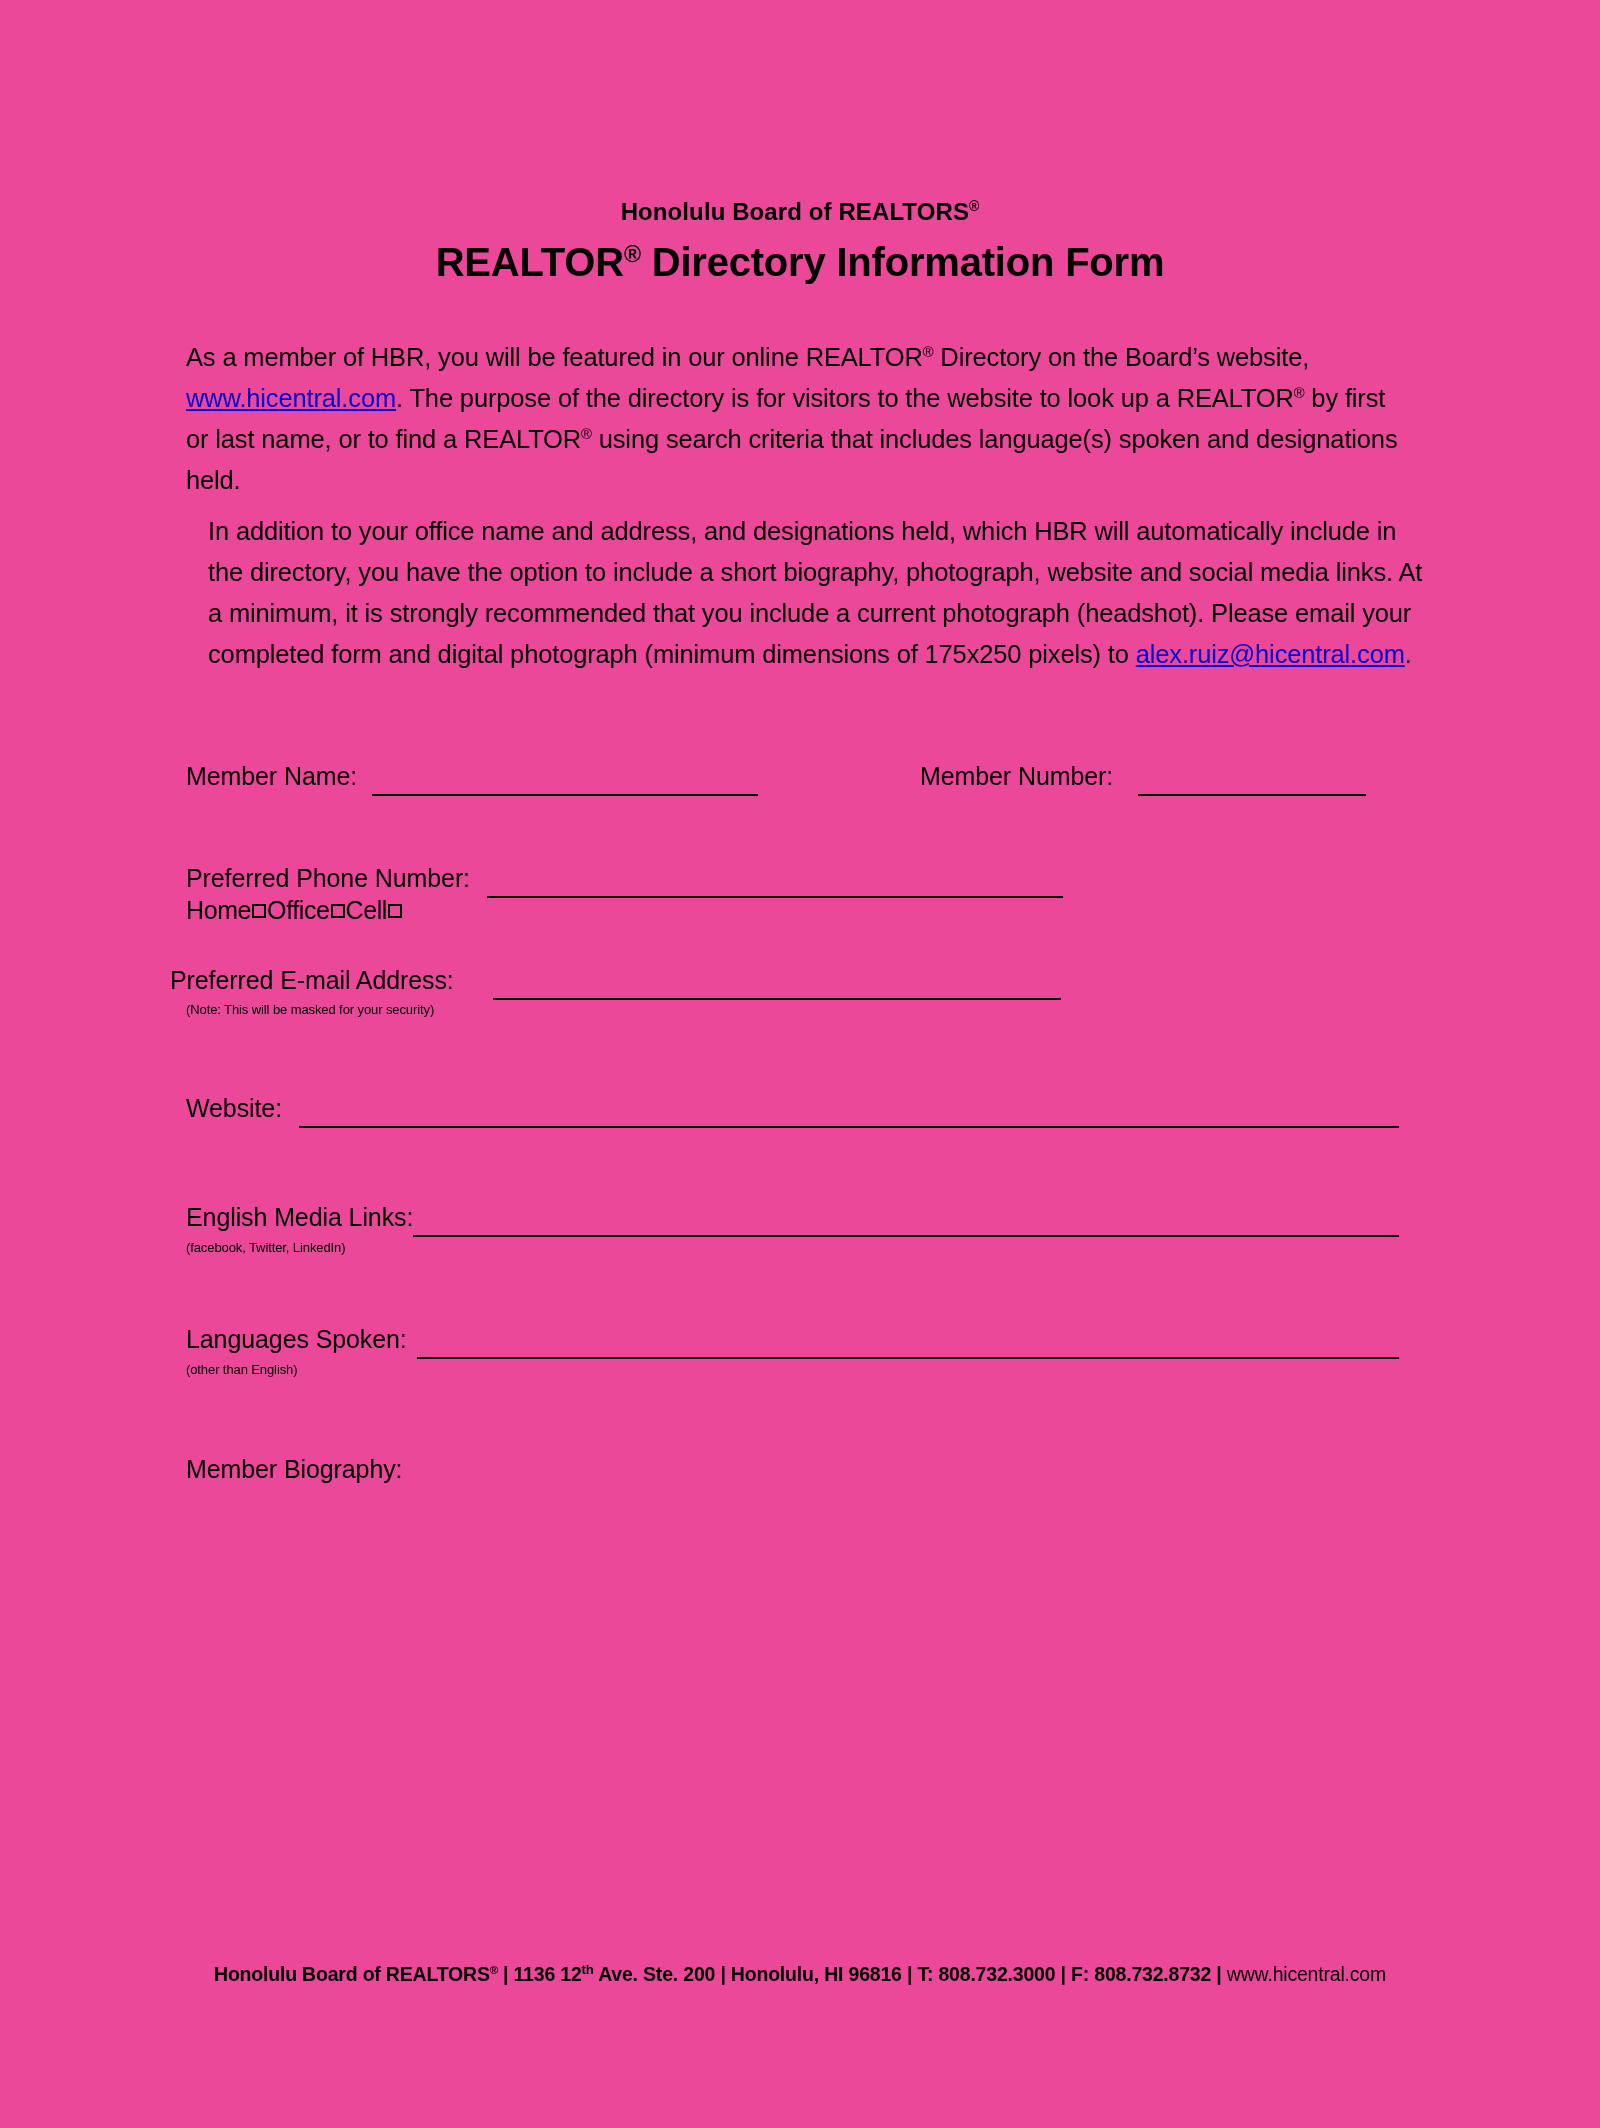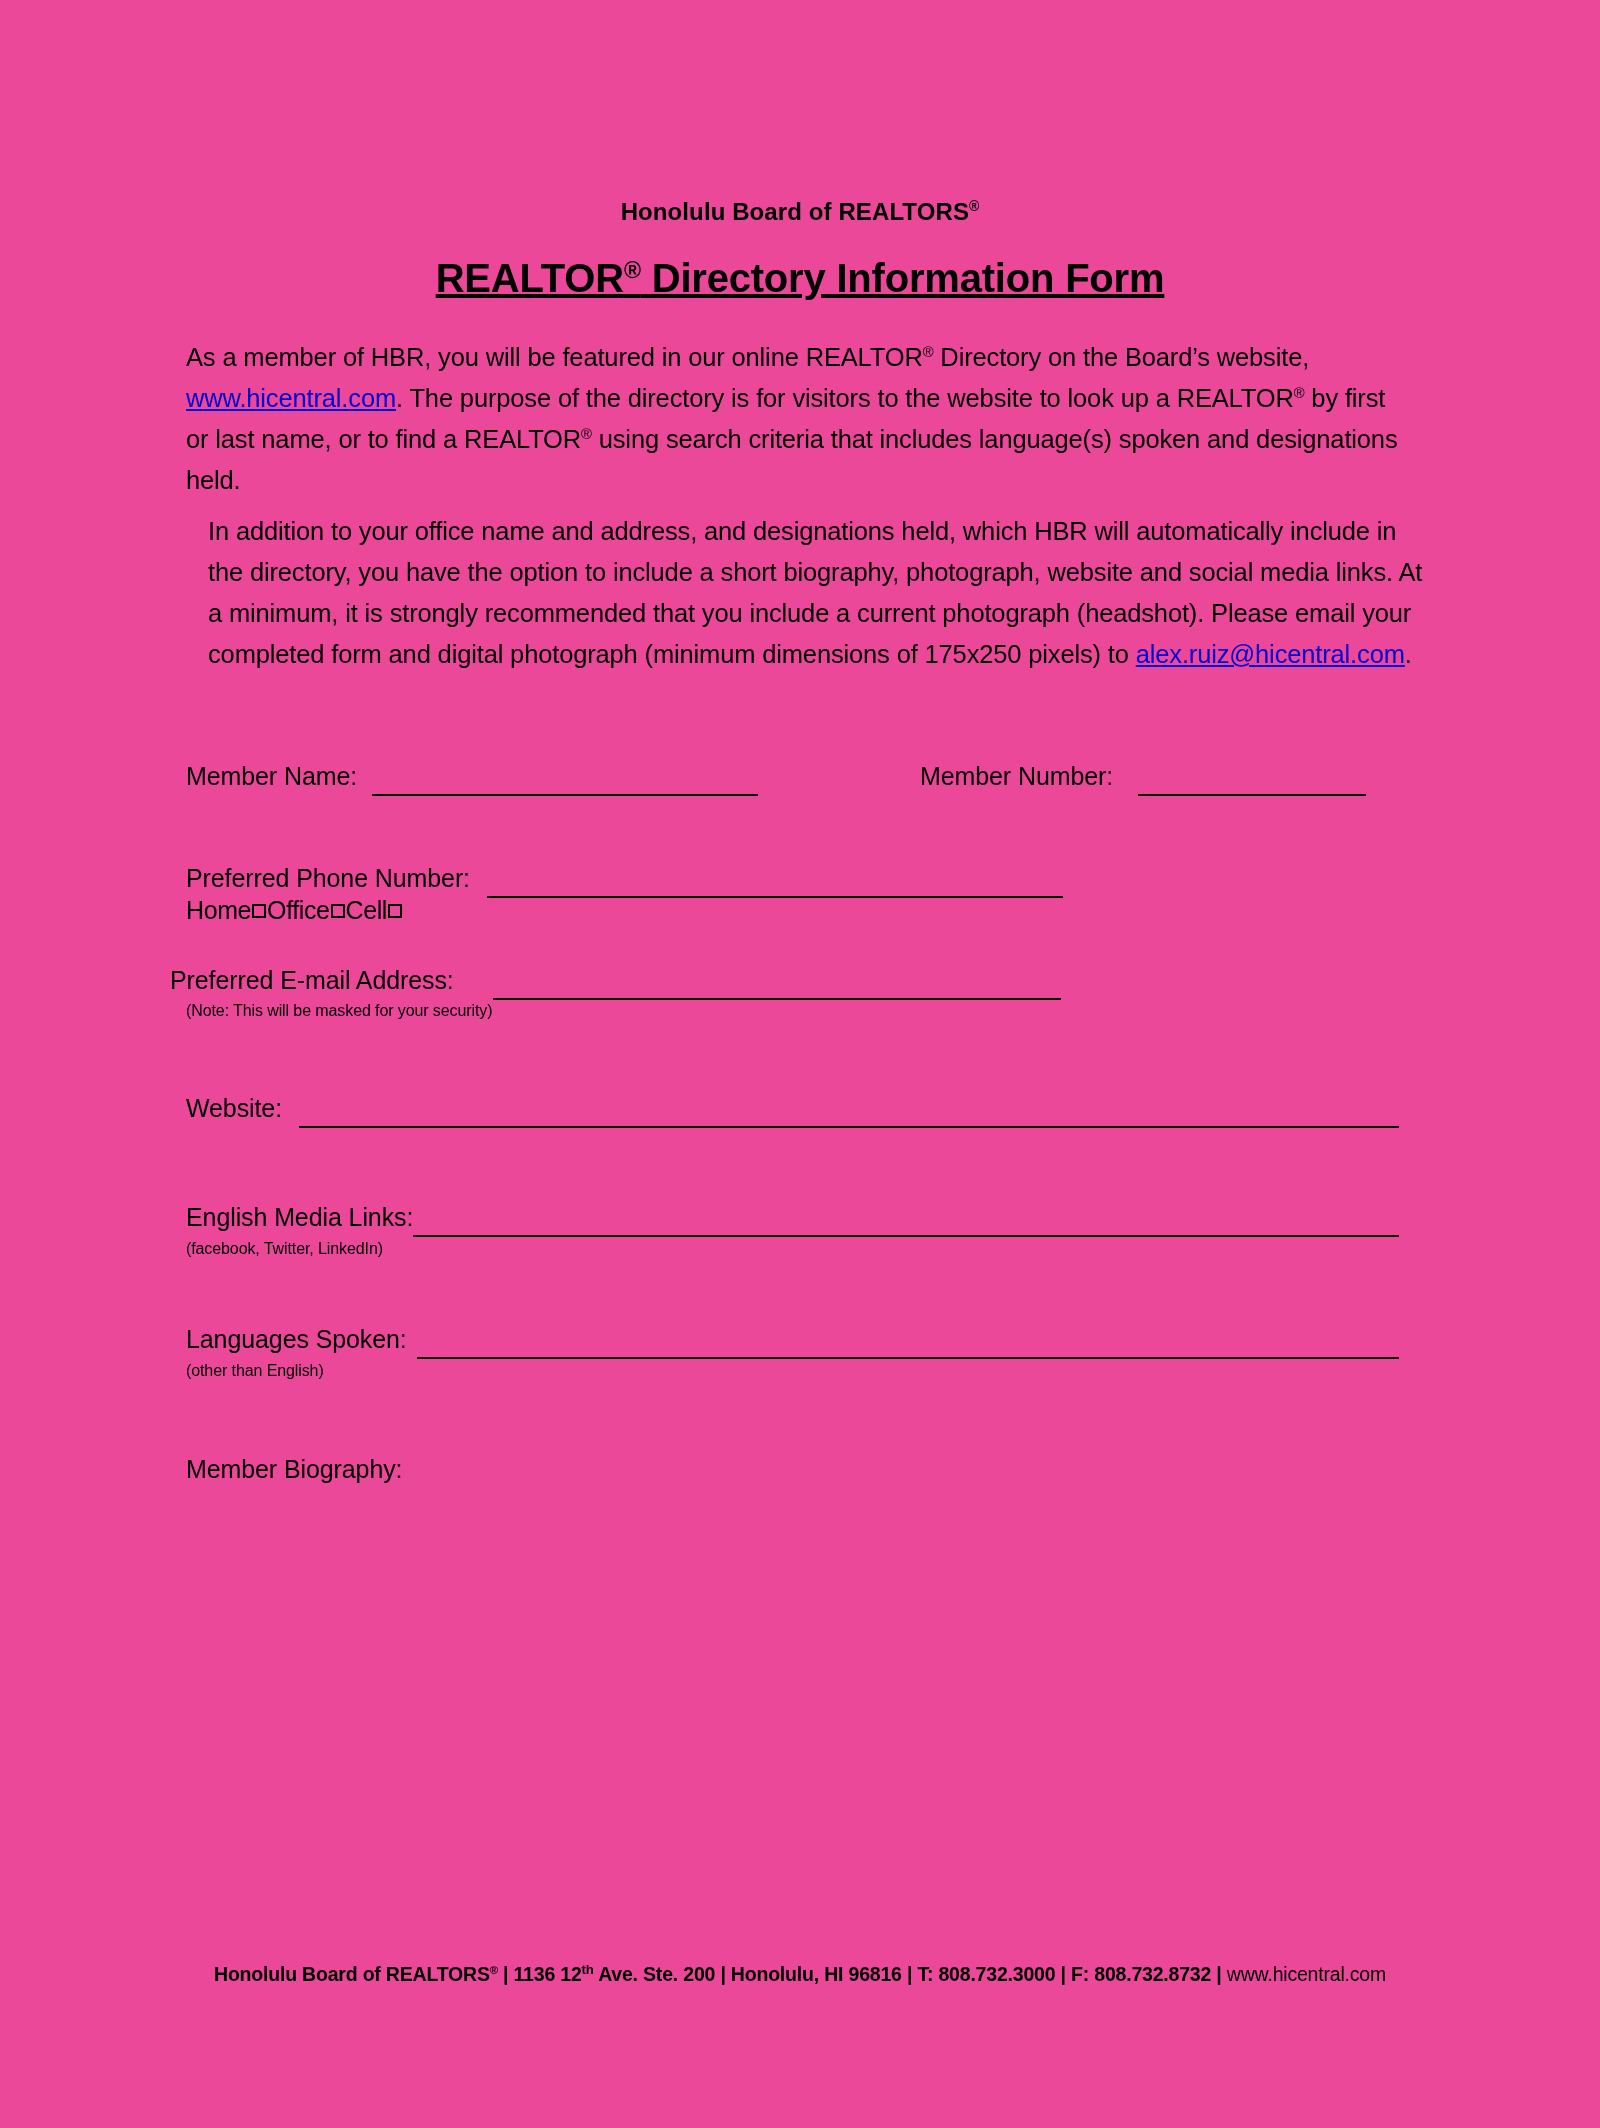--- a/index.html
+++ b/index.html
@@ -30,27 +30,26 @@
     top: 198px;
     width: 1600px;
     text-align: center;
     font-size: 24px;
     font-weight: bold;
     letter-spacing: 0.1px;
   }
   .head-title {
     position: absolute;
     left: 0;
-    top: 256px;
+    top: 240px;
     width: 1600px;
     text-align: center;
     font-size: 40px;
     font-weight: bold;
     letter-spacing: -0.2px;
-    text-decoration: underline;
   }
   sup.reg {
     font-size: 0.58em;
     vertical-align: super;
     line-height: 0;
   }
 
   
   .para {
     position: absolute;
@@ -71,21 +70,21 @@
 
   
   .field-label {
     position: absolute;
     font-size: 25px;
     letter-spacing: -0.1px;
     white-space: nowrap;
   }
   .note {
     position: absolute;
-    font-size: 16px;
+    font-size: 13px;
     letter-spacing: -0.1px;
     white-space: nowrap;
   }
   .rule {
     position: absolute;
     height: 0;
     border-bottom: 2.6px solid #000;
   }
   .chk {
     display: inline-block;

